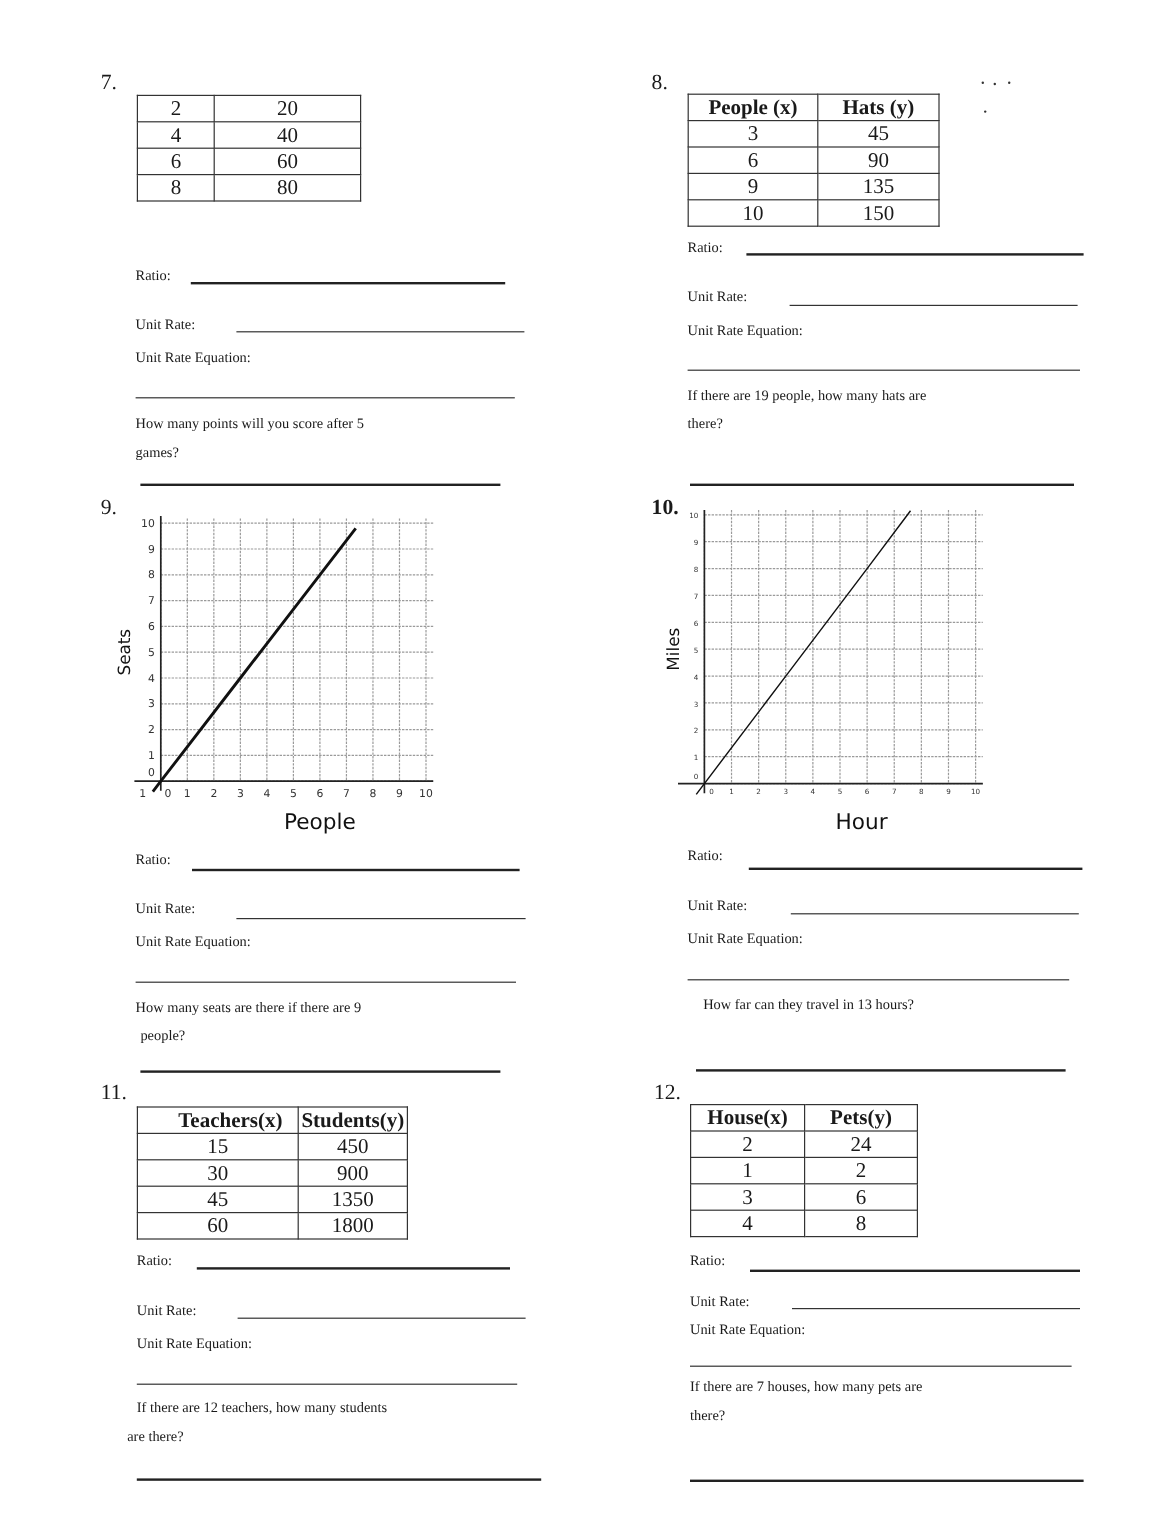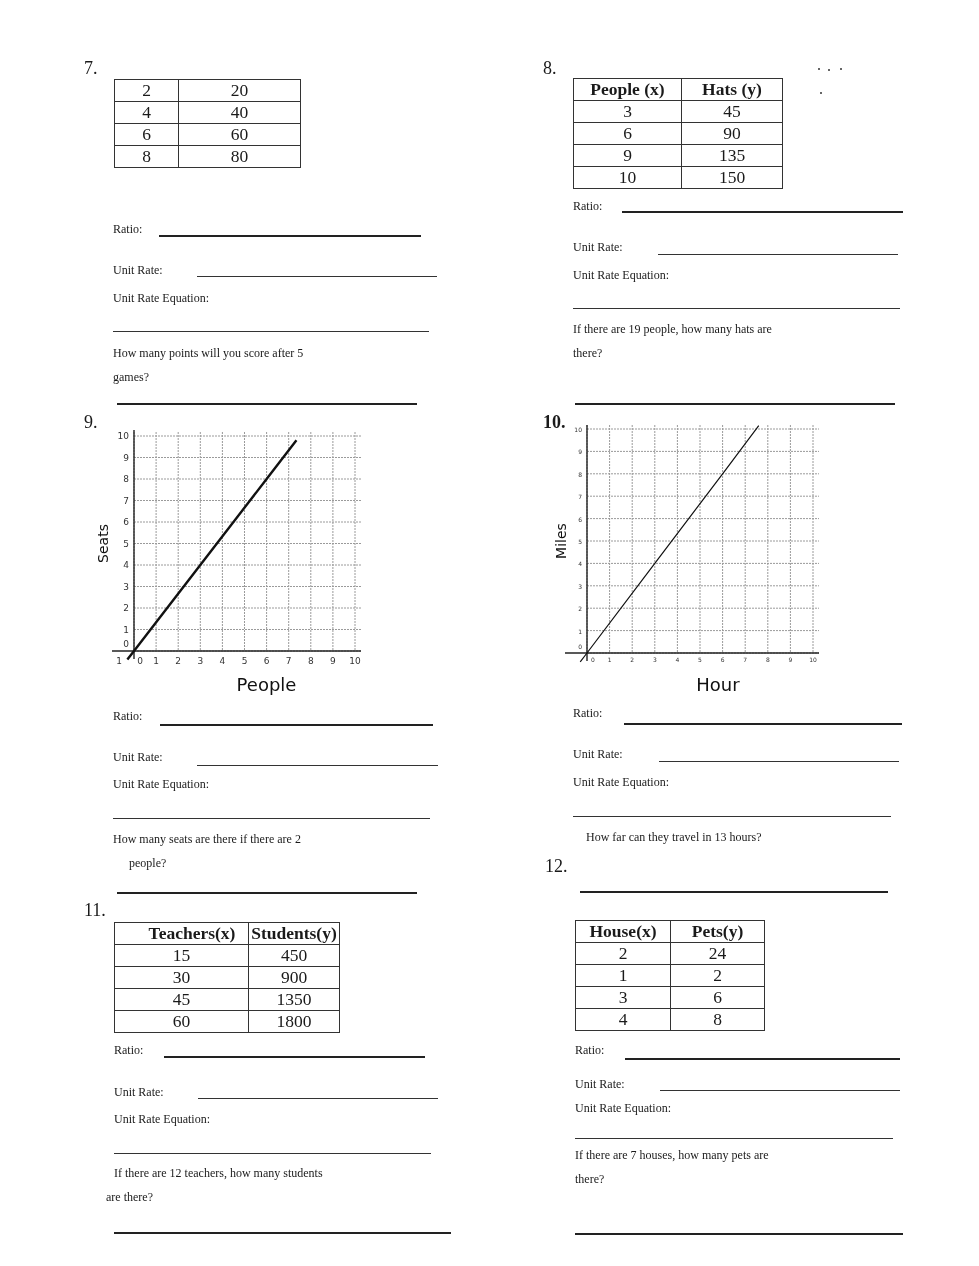--- a/index.html
+++ b/index.html
@@ -142,22 +142,22 @@
     <text x="0" y="0" font-size="14" text-anchor="middle" fill="#111" transform="translate(18,118.5) rotate(-90)">Seats</text>
     <polyline points="37.37,234.6 44,226 110.3,140 176.6,54 206.435,15.299999999999983" fill="none" stroke="#111" stroke-width="2.4"></polyline>
   </svg>
 
 <div class="abs txt" style="left:113px;top:704px;">Ratio:</div>
 <div class="ul thick" style="left:160px;top:724px;width:273px;"></div>
 <div class="abs txt" style="left:113px;top:745px;">Unit Rate:</div>
 <div class="ul" style="left:197px;top:765px;width:241px;"></div>
 <div class="abs txt" style="left:113px;top:772px;">Unit Rate Equation:</div>
 <div class="ul" style="left:113px;top:818px;width:317px;"></div>
-<div class="abs txt" style="left:113px;top:827px;">How many seats are there if there are 2</div>
-<div class="abs txt" style="left:129px;top:851px;">people?</div>
+<div class="abs txt" style="left:113px;top:827px;">How many seats are there if there are 9</div>
+<div class="abs txt" style="left:117px;top:851px;">people?</div>
 <div class="ul thick" style="left:117px;top:892px;width:300px;"></div>
 
 <div class="abs qnum" style="left:543px;top:412px;font-weight:bold;">10.</div>
 <svg class="abs" id="g10" style="left:550px;top:425px;" width="290" height="290">
     <line x1="37" y1="0" x2="37" y2="228" stroke="#9a9a9a" stroke-width="1" stroke-dasharray="2,1"></line>
     <line x1="37" y1="228" x2="269" y2="228" stroke="#9a9a9a" stroke-width="1" stroke-dasharray="2,1"></line>
     <line x1="59.6" y1="0" x2="59.6" y2="228" stroke="#9a9a9a" stroke-width="1" stroke-dasharray="2,1"></line>
     <line x1="37" y1="205.6" x2="269" y2="205.6" stroke="#9a9a9a" stroke-width="1" stroke-dasharray="2,1"></line>
     <line x1="82.2" y1="0" x2="82.2" y2="228" stroke="#9a9a9a" stroke-width="1" stroke-dasharray="2,1"></line>
     <line x1="37" y1="183.2" x2="269" y2="183.2" stroke="#9a9a9a" stroke-width="1" stroke-dasharray="2,1"></line>
@@ -243,21 +243,21 @@
 <div class="abs txt" style="left:114px;top:1038px;">Ratio:</div>
 <div class="ul thick" style="left:164px;top:1056px;width:261px;"></div>
 <div class="abs txt" style="left:114px;top:1080px;">Unit Rate:</div>
 <div class="ul" style="left:198px;top:1098px;width:240px;"></div>
 <div class="abs txt" style="left:114px;top:1107px;">Unit Rate Equation:</div>
 <div class="ul" style="left:114px;top:1153px;width:317px;"></div>
 <div class="abs txt" style="left:114px;top:1161px;">If there are 12 teachers, how many students</div>
 <div class="abs txt" style="left:106px;top:1185px;">are there?</div>
 <div class="ul thick" style="left:114px;top:1232px;width:337px;"></div>
 
-<div class="abs qnum" style="left:545px;top:856px;">12.</div>
+<div class="abs qnum" style="left:545px;top:900px;">12.</div>
 <table class="abs dt" style="left:575px;top:920px;width:190px;">
   <tbody>
       <tr>
     <th style="width:94px;">House(x)</th>
     <th>Pets(y)</th>
   </tr>
   <tr>
         <td>2</td>
         <td>24</td>
       </tr>

